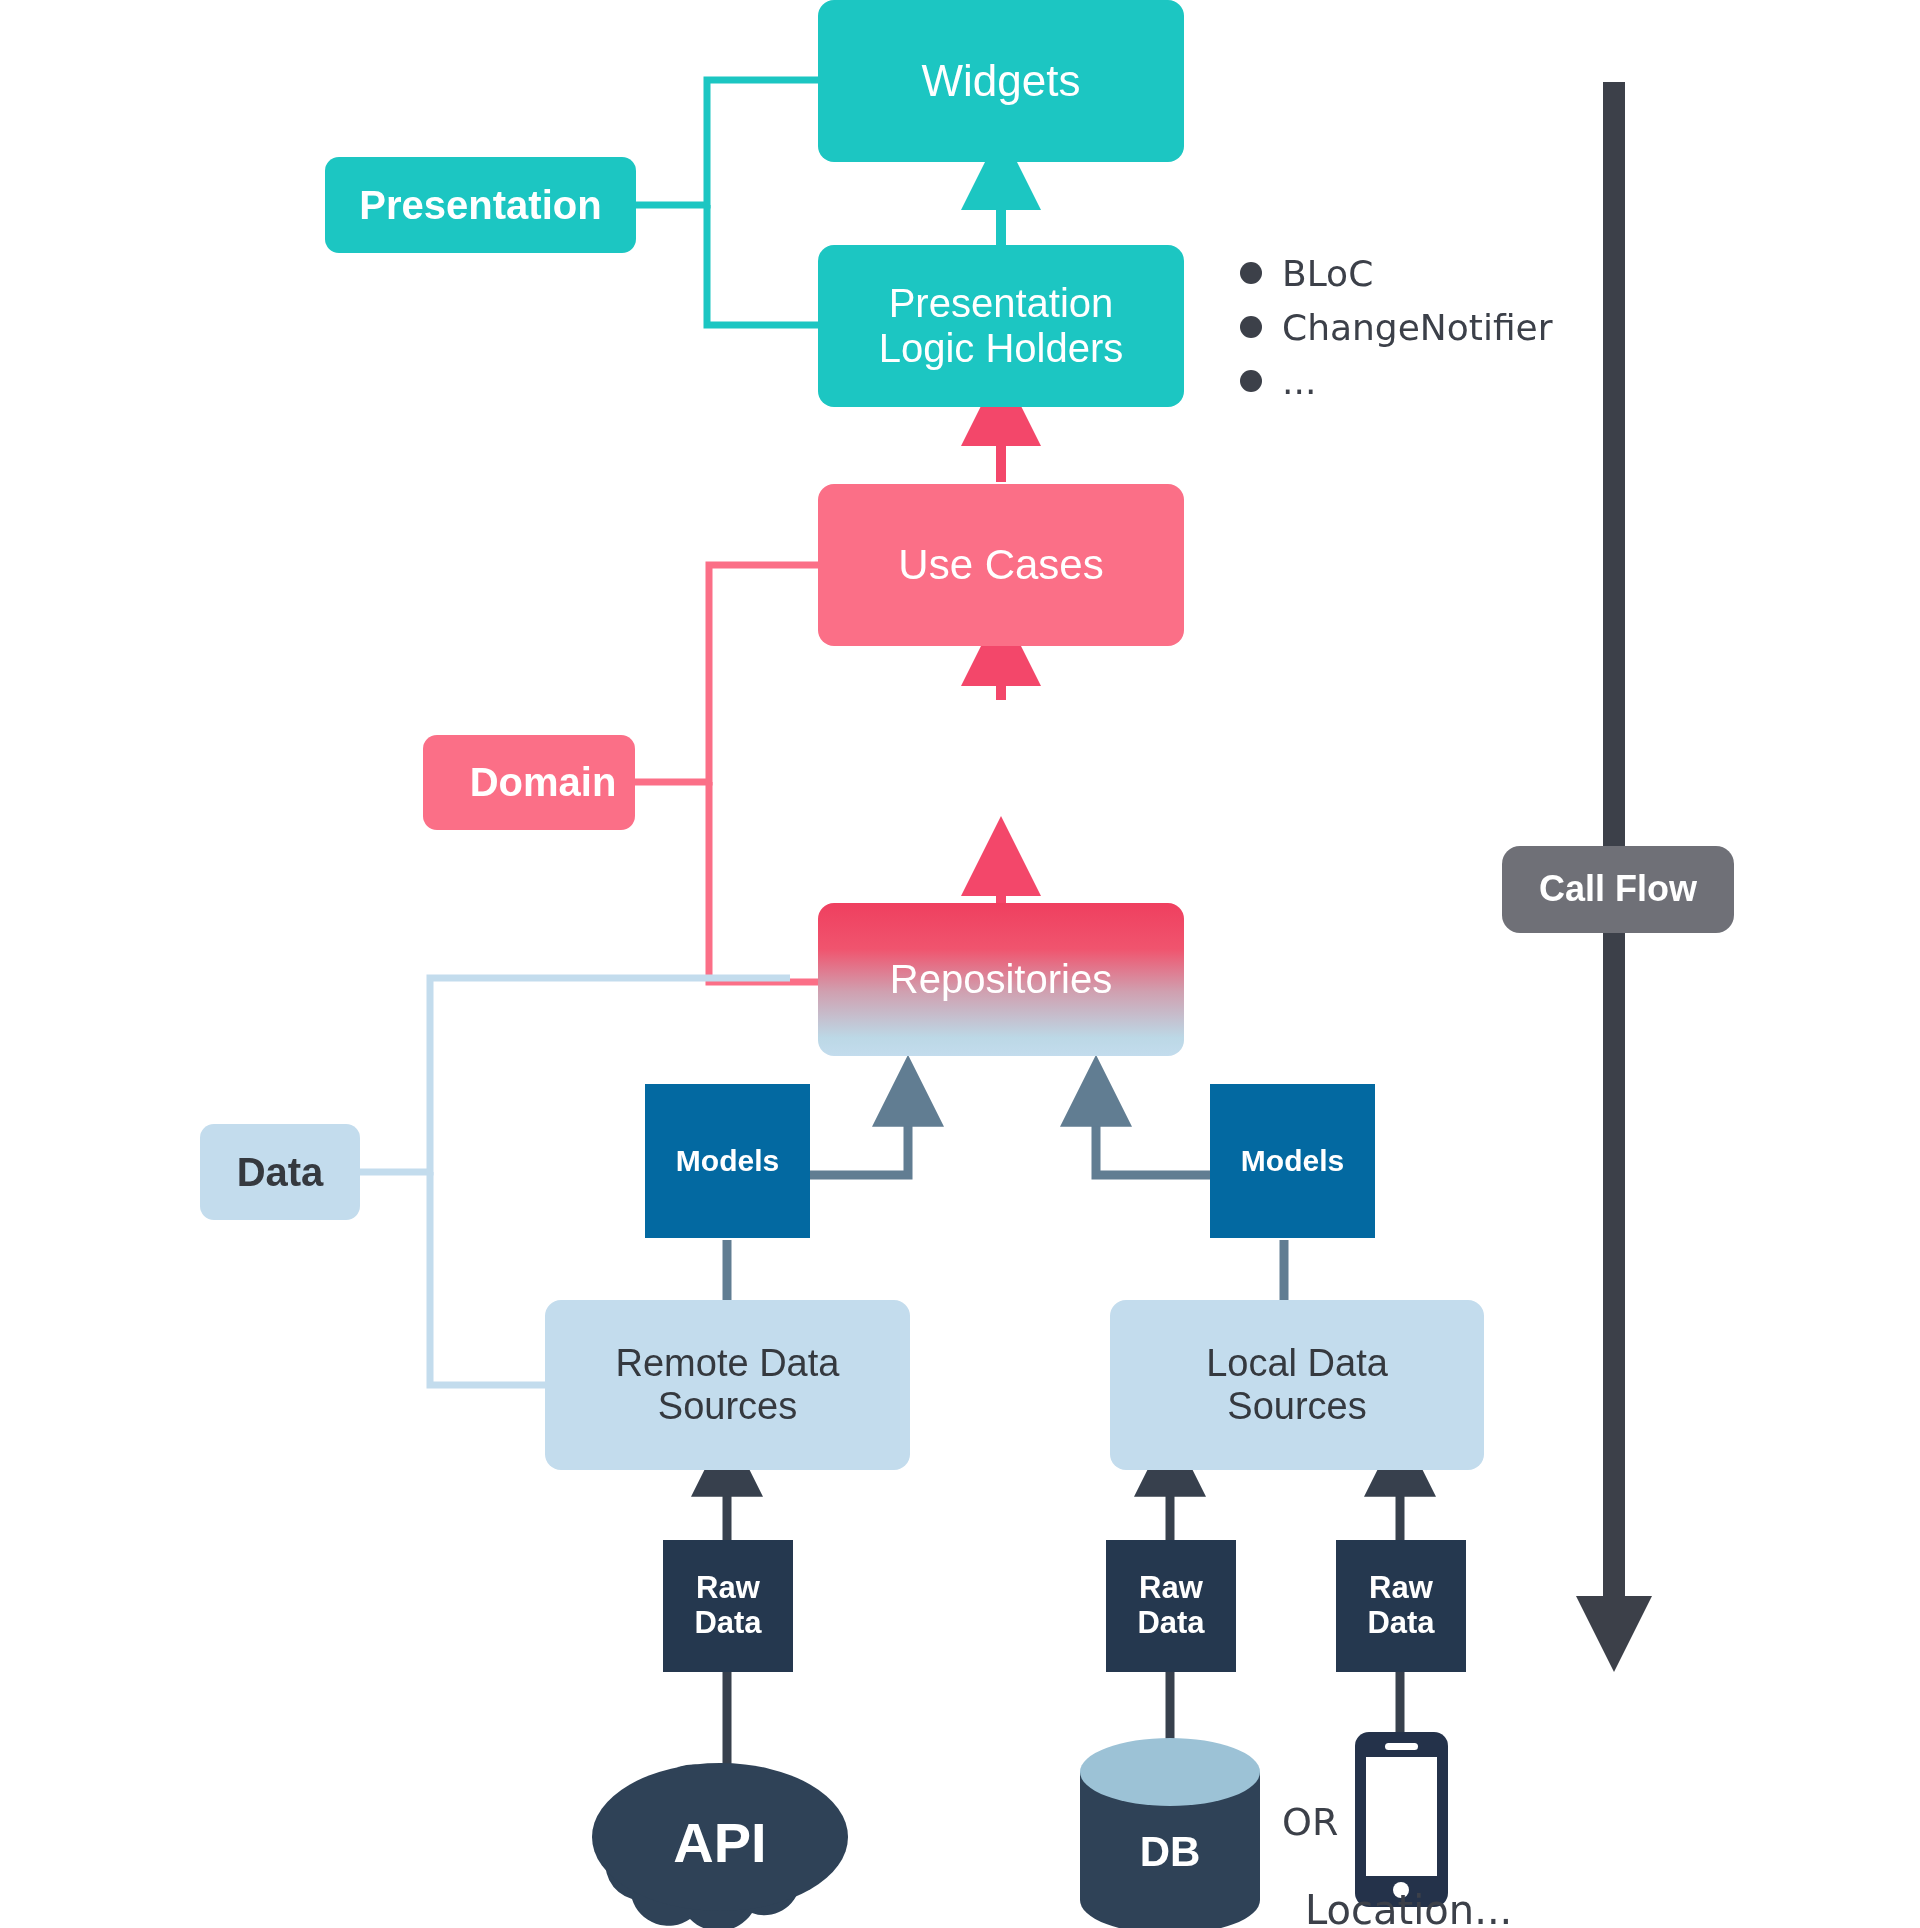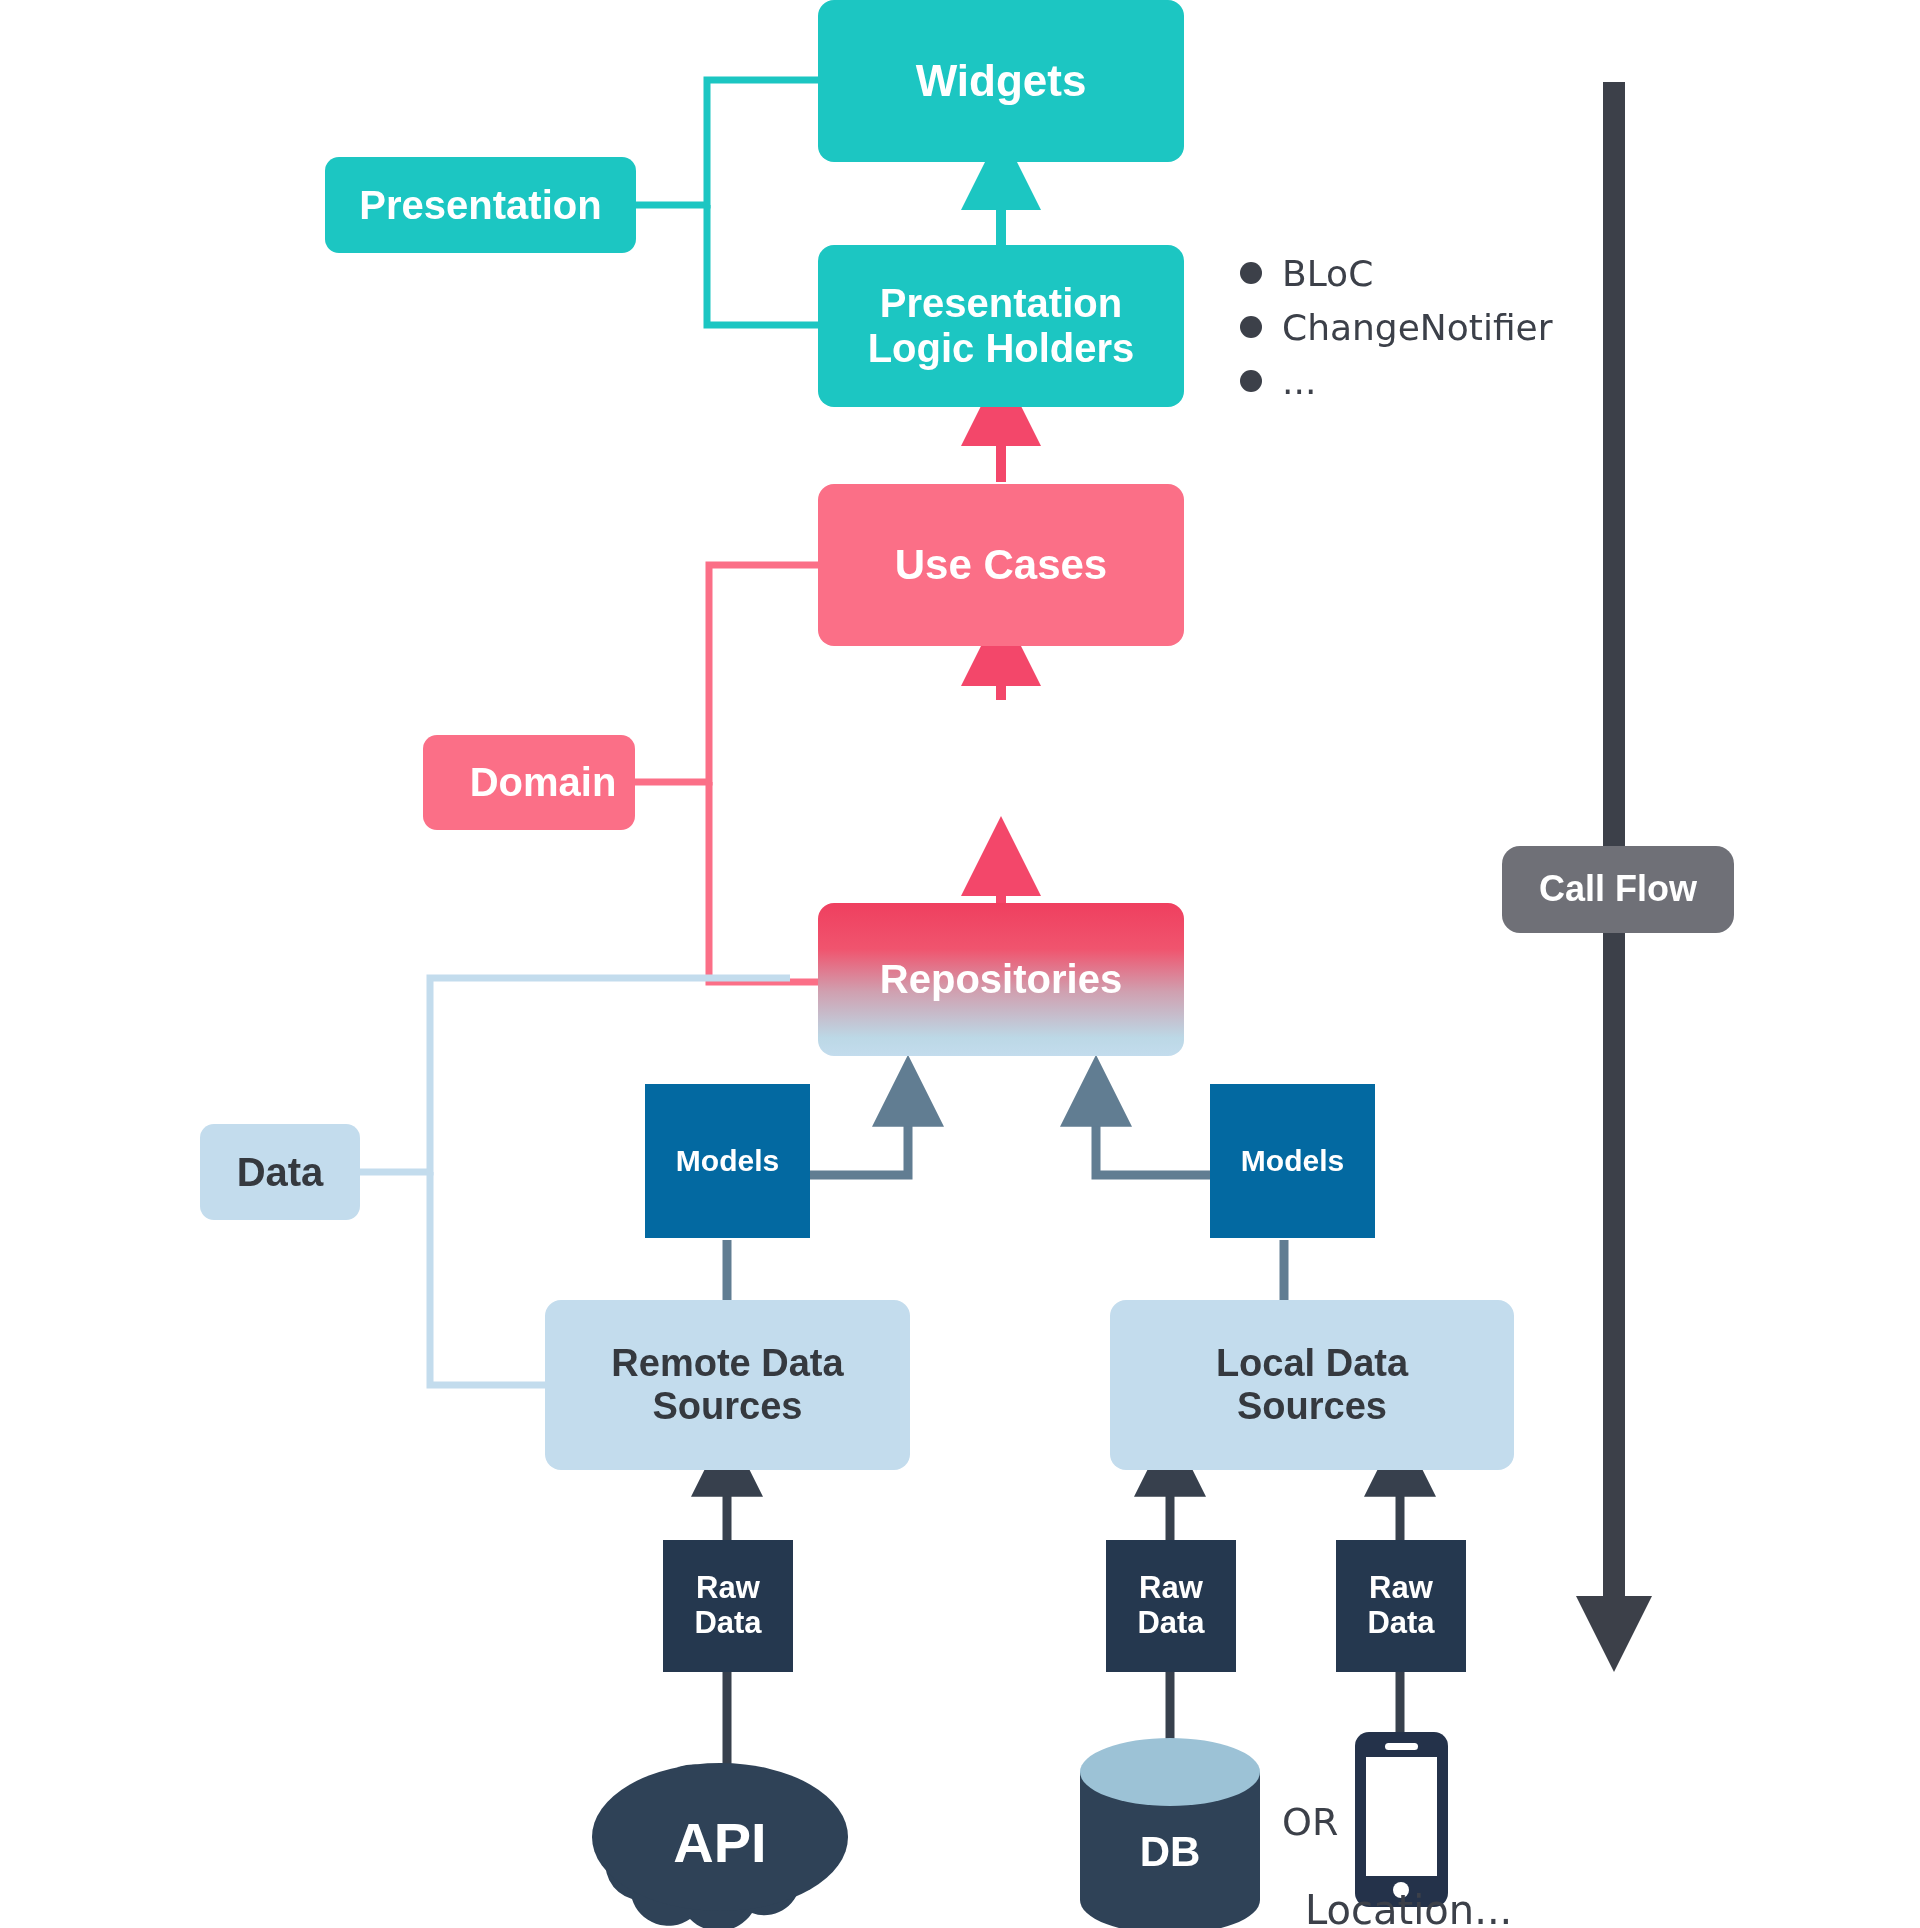--- a/index.html
+++ b/index.html
@@ -38,21 +38,21 @@
     box-sizing: border-box;
     line-height: 1.12;
   }
   .lbl-pill {
     border-radius: 14px;
     font-weight: bold;
     color: #ffffff;
   }
   .bigbox {
     border-radius: 16px;
-    font-weight: bold;
+    font-weight: normal;
     color: #ffffff;
   }
   .sqbox {
     border-radius: 0;
     font-weight: bold;
     color: #ffffff;
   }
   
   .teal-pill   { background: #1cc6c2; }
   .teal-box    { background: #1cc6c2; }
@@ -260,21 +260,21 @@
 
   <div class="node lbl-pill lblue-pill" style="left:200px; top:1124px; width:160px; height:96px; font-size:40px;">Data</div>
 
   <div class="node sqbox slate-box" style="left:645px; top:1084px; width:165px; height:154px; font-size:30px;">Models</div>
 
   <div class="node sqbox slate-box" style="left:1210px; top:1084px; width:165px; height:154px; font-size:30px;">Models</div>
 
   <div class="node bigbox lblue-box" style="left:545px; top:1300px; width:365px; height:170px; font-size:38px; white-space:pre-line;">Remote Data
 Sources</div>
 
-  <div class="node bigbox lblue-box" style="left:1110px; top:1300px; width:404px; height:170px; font-size:38px; white-space:pre-line;">Local Data
+  <div class="node bigbox lblue-box" style="left:1110px; top:1300px; width:374px; height:170px; font-size:38px; white-space:pre-line;">Local Data
 Sources</div>
 
   <div class="node sqbox dark-box" style="left:663px; top:1540px; width:130px; height:132px; font-size:31px; white-space:pre-line;">Raw
 Data</div>
 
   <div class="node sqbox dark-box" style="left:1106px; top:1540px; width:130px; height:132px; font-size:31px; white-space:pre-line;">Raw
 Data</div>
 
   <div class="node sqbox dark-box" style="left:1336px; top:1540px; width:130px; height:132px; font-size:31px; white-space:pre-line;">Raw
 Data</div>

